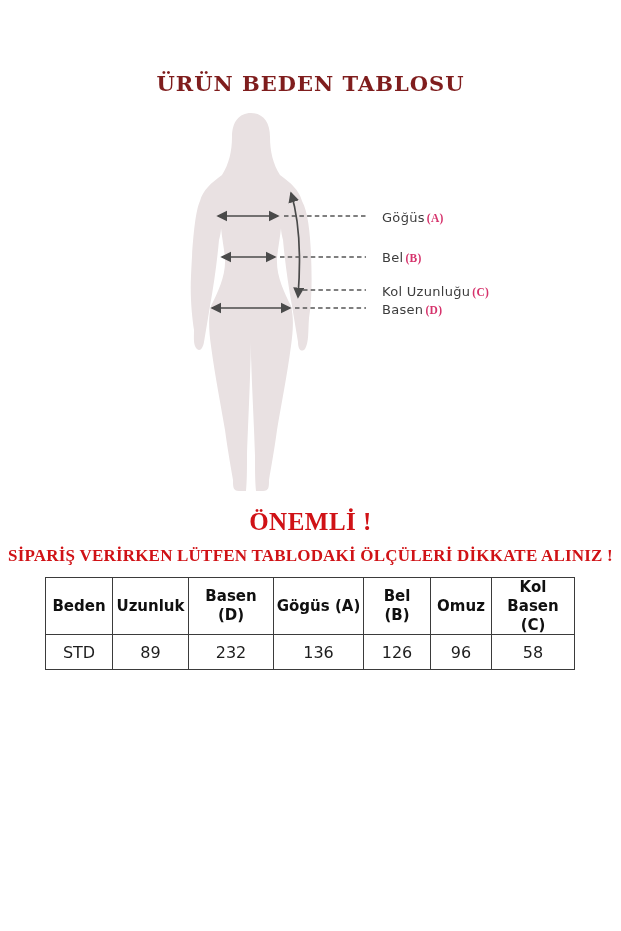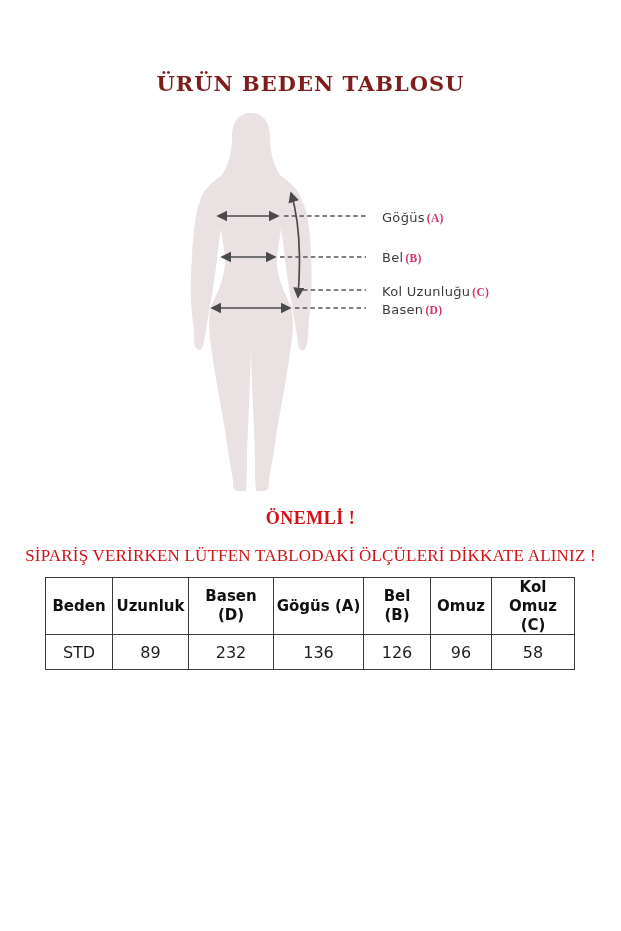--- a/index.html
+++ b/index.html
@@ -28,29 +28,29 @@
   }
   .fig-label .letter{
     color:var(--accent-pink,#d6336c);
     font-family:"Liberation Serif",serif;
     font-weight:bold;font-size:11.5px;margin-left:2px;
   }
   .notice-heading{
     position:absolute;top:508px;left:0;width:621px;
     text-align:center;
     font-family:"Liberation Serif",serif;
-    font-weight:bold;font-size:18px;
+    font-weight:bold;font-size:25px;
     color:var(--warning-red,#d01216);
     letter-spacing:0.5px;
   }
   .notice-message{
     position:absolute;top:546px;left:0;width:621px;
     text-align:center;
     font-family:"Liberation Serif",serif;
-    font-weight:normal;font-size:17px;
+    font-weight:bold;font-size:17px;
     color:var(--warning-red,#d01216);
     letter-spacing:0.2px;white-space:nowrap;
   }
   table.size-table{
     position:absolute;top:577px;left:45px;
     border-collapse:collapse;table-layout:fixed;
     width:529px;
     padding-left:36px;
   }
   table.size-table th, table.size-table td{
@@ -166,21 +166,21 @@
     </colgroup>
     <thead>
       <tr>
         <th>Beden</th>
         <th>Uzunluk</th>
         <th>Basen (D)</th>
         <th>Gögüs (A)</th>
         <th>Bel
 (B)</th>
         <th>Omuz</th>
-        <th>Kol Omuz
+        <th>Kol Basen
 (C)</th>
       </tr>
     </thead>
     <tbody>
       <tr>
         <td>STD</td>
         <td>89</td>
         <td>232</td>
         <td>136</td>
         <td>126</td>

